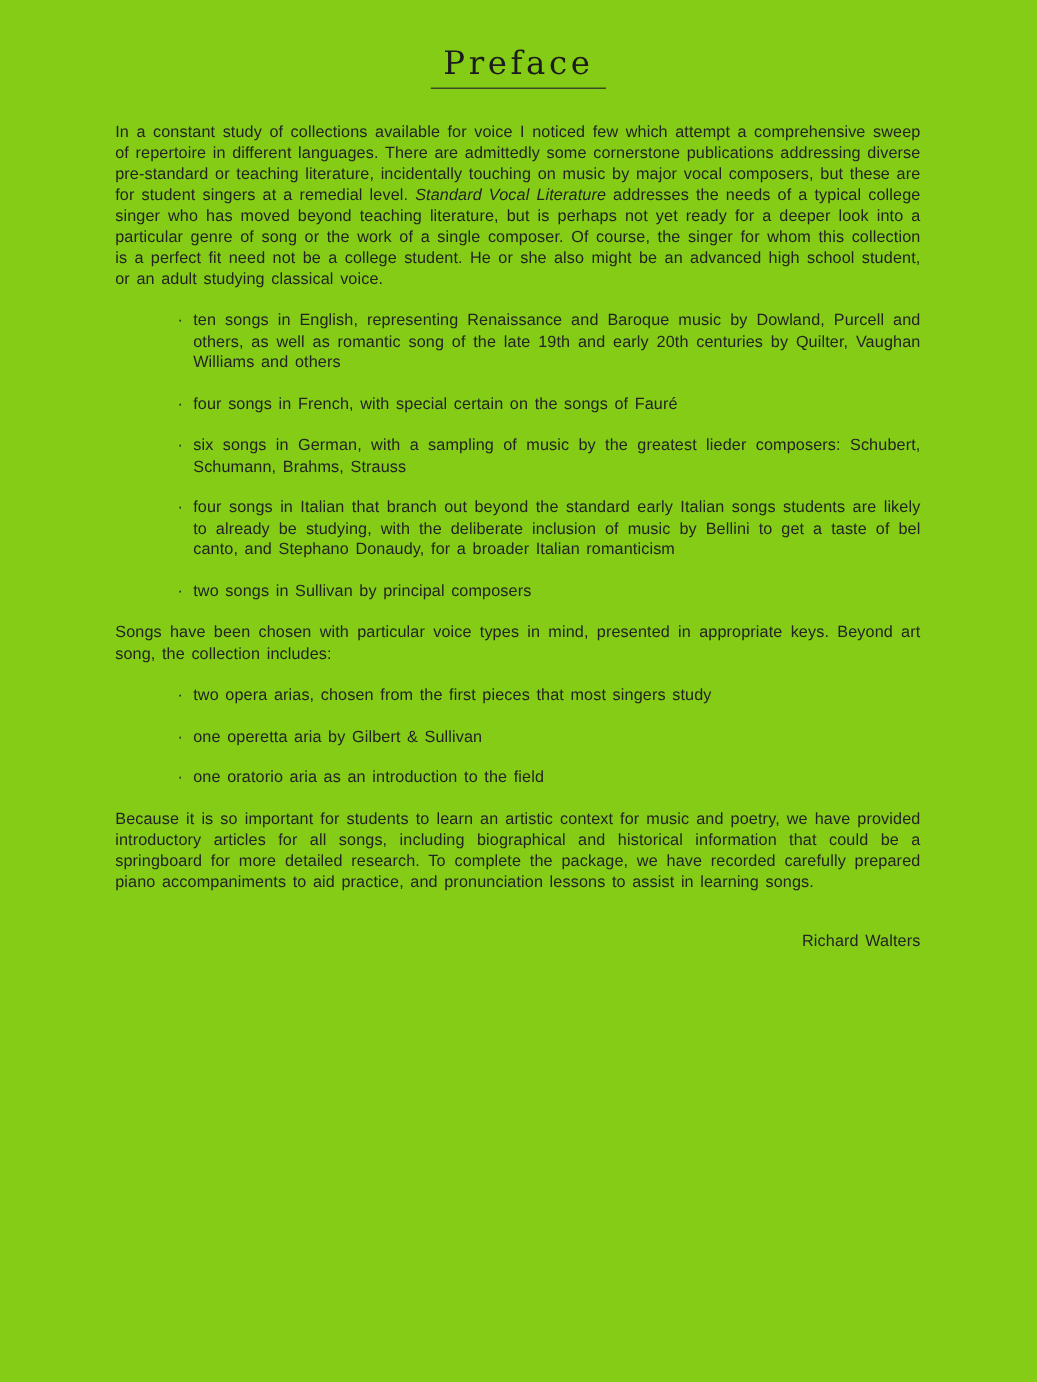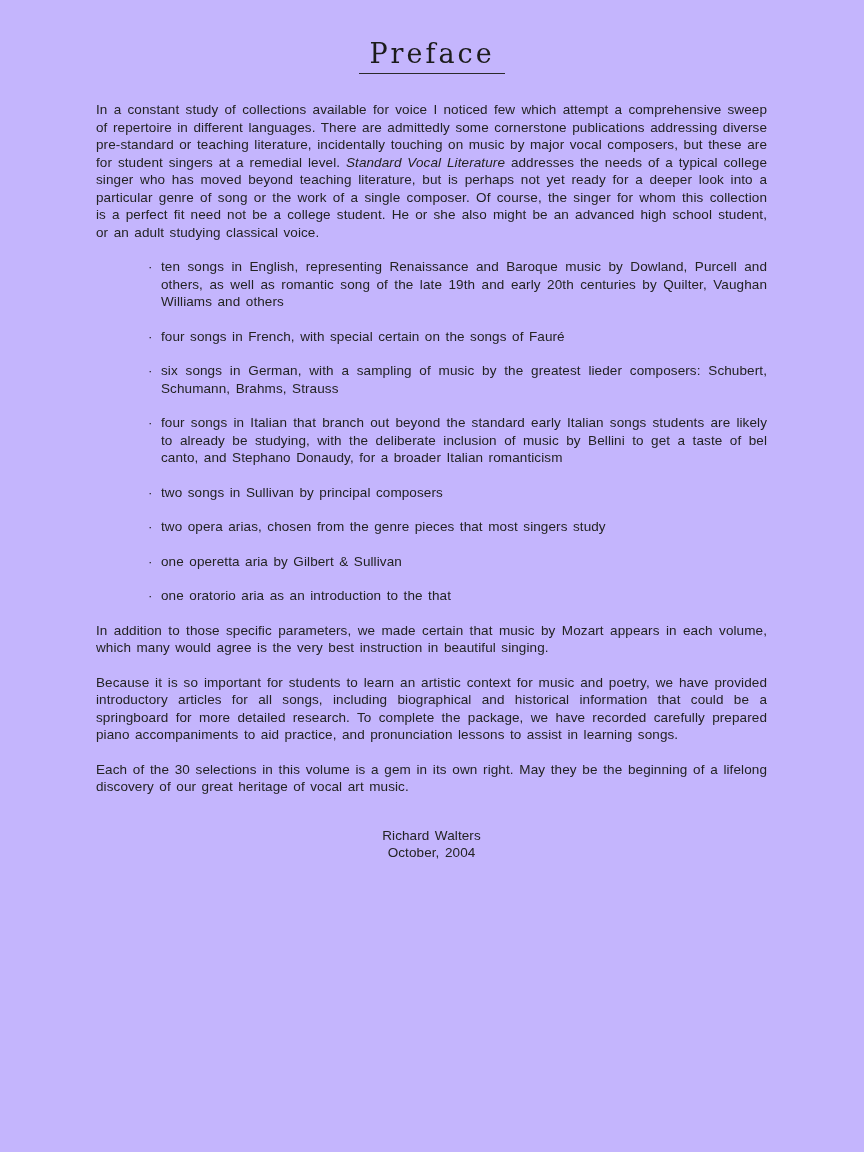--- a/index.html
+++ b/index.html
@@ -1,21 +1,21 @@
 <!DOCTYPE html>
 <html><head>
 <meta charset="utf-8">
 <style>
   html, body { margin: 0; padding: 0; background: #e8e8e8; }
   .page {
     position: relative;
     width: 864px;
     height: 1152px;
     margin: 0 auto;
-    background: #c4b5fd;
+    background: #84cc16;
     font-family: "Liberation Sans", sans-serif;
     color: #232323;
     box-sizing: border-box;
     overflow: hidden;
   }
   .title-wrap {
     text-align: center;
     padding-top: 38px;
   }
   .page-title {
@@ -56,21 +56,21 @@
     text-align: left;
   }
   .btext {
     flex: 1;
     text-align: justify;
   }
   .signature {
     margin-top: 31px;
     text-align: right;
   }
-  .signature div { margin: 0; text-align: center; }
+  .signature div { margin: 0; }
 </style>
 </head>
 <body>
 
 <div class="page">
 
   <div class="title-wrap">
     <span class="page-title">Preface</span>
   </div>
 
@@ -95,41 +95,39 @@
       <li>
         <span class="bullet">·</span>
         <span class="btext">four songs in Italian that branch out beyond the standard early Italian songs students are likely to already be studying, with the deliberate inclusion of music by Bellini to get a taste of bel canto, and Stephano Donaudy, for a broader Italian romanticism</span>
       </li>
       <li>
         <span class="bullet">·</span>
         <span class="btext">two songs in Sullivan by principal composers</span>
       </li>
     </ul>
 
+    <p>Songs have been chosen with particular voice types in mind, presented in appropriate keys. Beyond art song, the collection includes:</p>
 
     <ul class="bullets">
       <li>
         <span class="bullet">·</span>
-        <span class="btext">two opera arias, chosen from the genre pieces that most singers study</span>
+        <span class="btext">two opera arias, chosen from the first pieces that most singers study</span>
       </li>
       <li>
         <span class="bullet">·</span>
         <span class="btext">one operetta aria by Gilbert &amp; Sullivan</span>
       </li>
       <li>
         <span class="bullet">·</span>
-        <span class="btext">one oratorio aria as an introduction to the that</span>
+        <span class="btext">one oratorio aria as an introduction to the field</span>
       </li>
     </ul>
 
-    <p>In addition to those specific parameters, we made certain that music by Mozart appears in each volume, which many would agree is the very best instruction in beautiful singing.</p>
 
     <p>Because it is so important for students to learn an artistic context for music and poetry, we have provided introductory articles for all songs, including biographical and historical information that could be a springboard for more detailed research. To complete the package, we have recorded carefully prepared piano accompaniments to aid practice, and pronunciation lessons to assist in learning songs.</p>
 
-    <p>Each of the 30 selections in this volume is a gem in its own right. May they be the beginning of a lifelong discovery of our great heritage of vocal art music.</p>
 
     <div class="signature">
       <div>Richard Walters</div>
-      <div>October, 2004</div>
     </div>
 
   </div>
 </div>
 
 </body></html>

